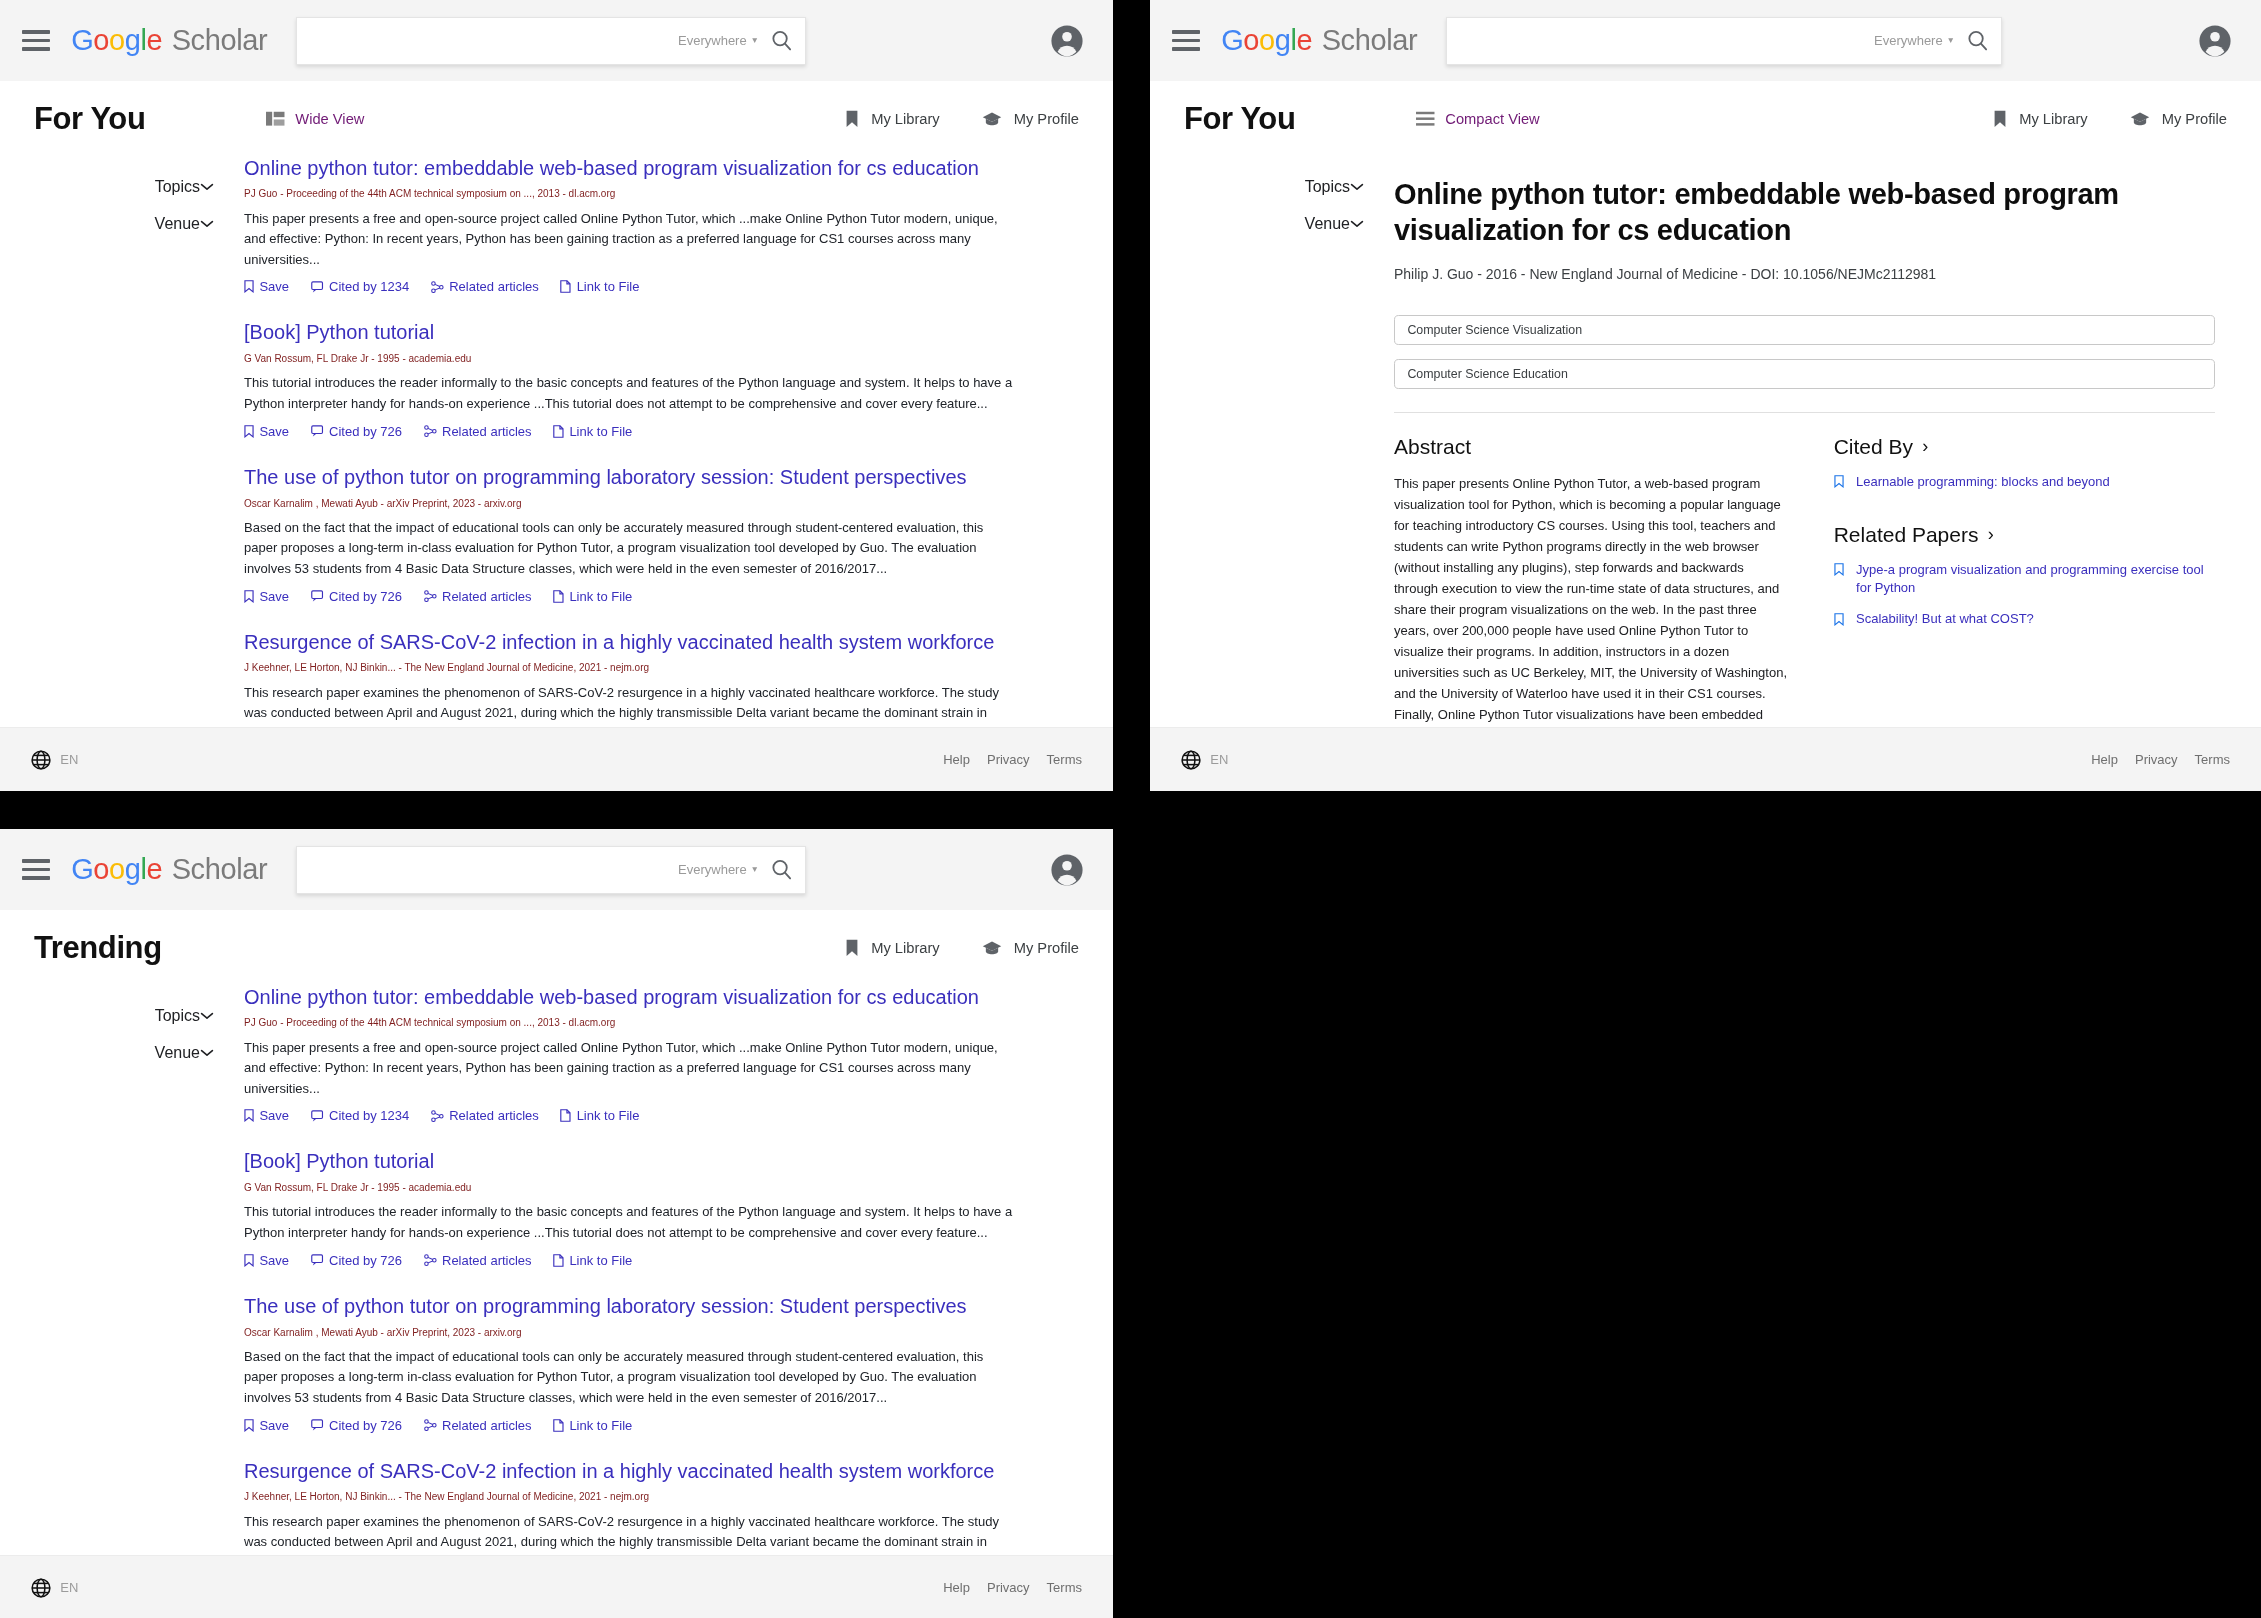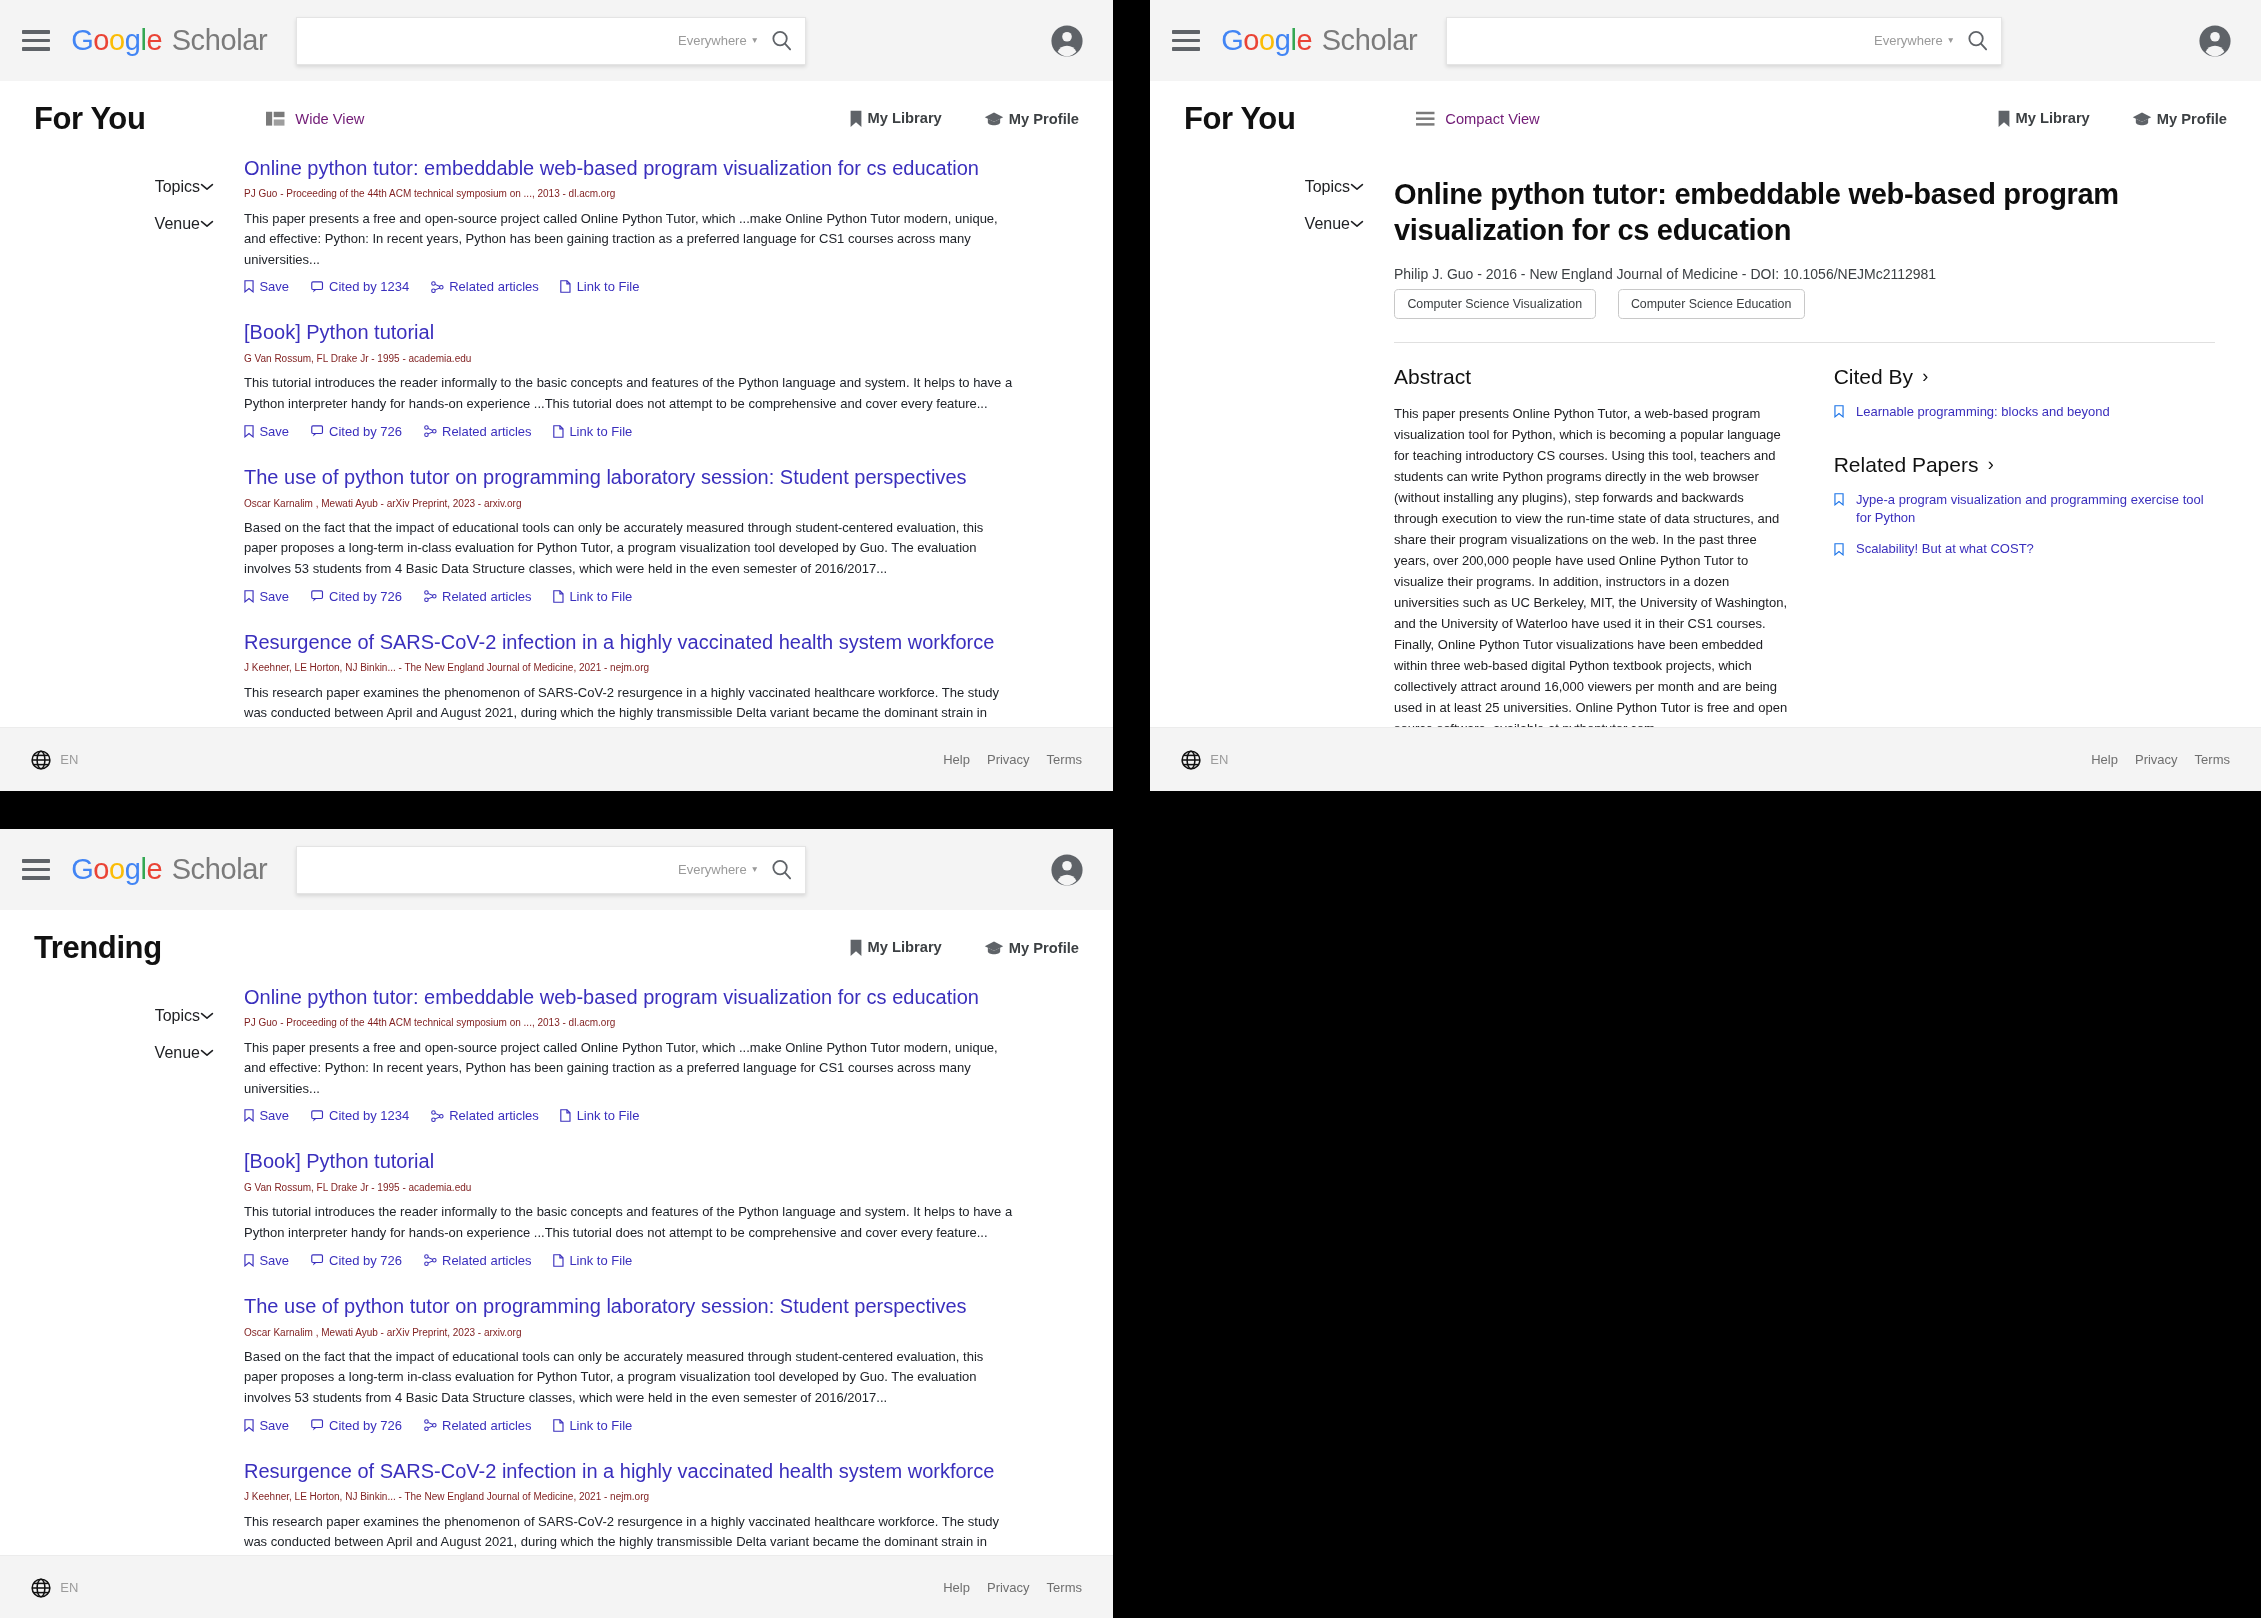--- a/index.html
+++ b/index.html
@@ -88,21 +88,21 @@
   .page-title { font-size: 31px; font-weight: 700; color:#111; letter-spacing:-0.4px; width: 232px; }
   .viewtoggle {
     display:flex; align-items:center; gap: 10.8px;
     font-size: 14.7px; color:#701a75; cursor:pointer;
   }
   .viewtoggle .vt-label { white-space: nowrap; }
   .headright {
     margin-left:auto; display:flex; align-items:center; gap: 42px;
     font-size:14.7px; color:#3c4043;
   }
-  .headright .hitem { display:flex; gap:5px; cursor:pointer; white-space:nowrap;font-weight:bold; }
+  .headright .hitem { display:flex; align-items:center; gap:12px; cursor:pointer; white-space:nowrap; }
 
   
   .body-cols { display:flex; padding: 14px 0 0 0; }
   .rail { width: 244px; flex: 0 0 244px; padding-left: 66px; padding-top: 17px; }
   .rail-item {
     display:flex; align-items:center; justify-content:flex-end;
     width: 148px; height: 37px; font-size: 16px; color:#202124; cursor:pointer;
   }
   .chev { width:14px; height:7.7px; }
 
@@ -124,21 +124,21 @@
     border-top: 0.8px solid #ececec;
   }
   .footer .lang { display:flex; align-items:center; gap:9.3px; color:#9b9b9b; font-size:13px; cursor:pointer;}
   .footer .flinks { margin-left:auto; display:flex; gap:17px; color:#6f6f6f; font-size:13px; }
   .footer .flinks span { cursor:pointer; }
 
   
   .detail { padding: 26px 70px 0 70px; }
   .d-title { font-size: 29px; font-weight: 700; color:#0d0d0d; line-height:1.24; letter-spacing:-0.3px; max-width: 780px;}
   .d-meta { margin-top: 17px; font-size: 14px; color:#3c4043; }
-  .d-chips { margin-top: 7px; display:flex; gap:22px; }
+  .d-chips { margin-top: 33px; display:flex; gap:14px;flex-direction:column; }
   .chip {
     border:0.8px solid #c8c8c8; border-radius: 4.6px;
     padding: 7px 12.4px; font-size:12.4px; color:#3c4043; background:#fff; cursor:pointer;
     white-space:nowrap;
   }
   .d-rule { margin-top: 23px; border-top:0.8px solid #e0e0e0; }
   .d-cols { display:flex; gap: 45px; margin-top: 21.6px; }
   .d-left { width: 448px; }
   .d-right { flex:1 1 auto; }
   .sec-h { font-size: 21px; color:#111; font-weight: 400; margin-bottom: 14px; display:flex; align-items:center; gap:9.3px;}

